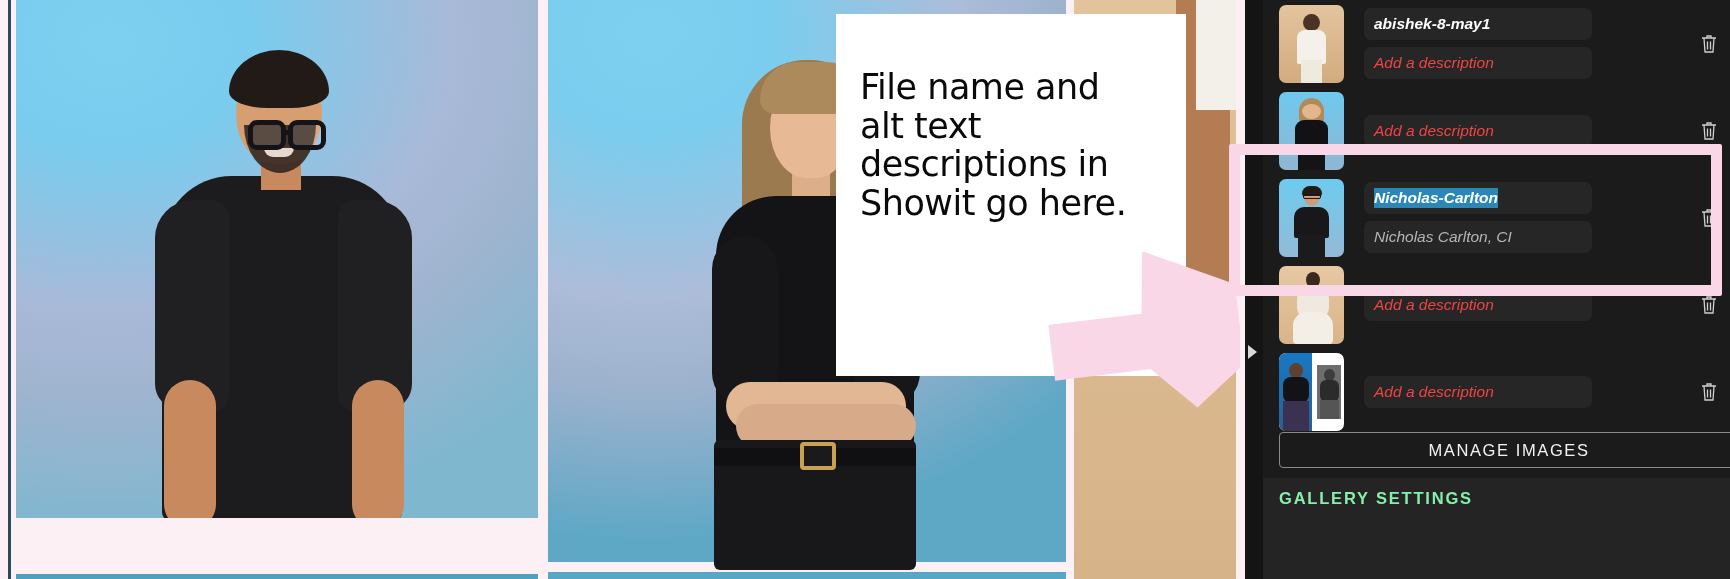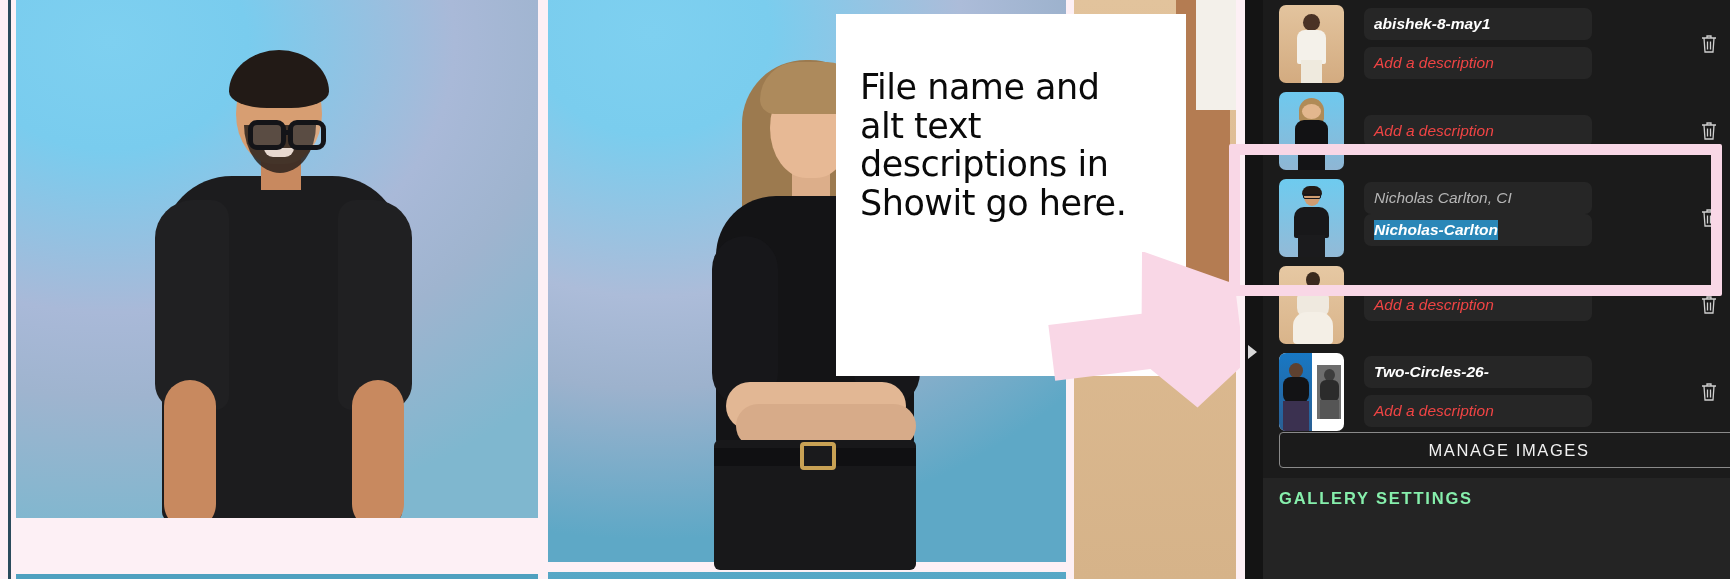--- a/index.html
+++ b/index.html
@@ -253,25 +253,25 @@
       <div class="row">
         <div class="thumb">
           <div class="tbg" style="background:linear-gradient(180deg,#6ecbef,#93bad7)"></div>
           <div class="mini" style="left:25px;top:9px;width:16px;height:18px;border-radius:50%;background:#d09c71"></div>
           <div class="mini" style="left:23px;top:7px;width:20px;height:10px;border-radius:10px 10px 3px 3px;background:#221a16"></div>
           <div class="mini" style="left:24px;top:15px;width:18px;height:5px;border:1px solid #15151a;border-radius:2px"></div>
           <div class="mini" style="left:15px;top:28px;width:35px;height:31px;border-radius:10px 10px 2px 2px;background:#18181a"></div>
           <div class="mini" style="left:19px;top:56px;width:27px;height:22px;background:#1b1b1d"></div>
         </div>
         <div class="fields">
+          <div class="field name selected-text">
+              <span>Nicholas-Carlton</span>
+            </div>
           <div class="field desc" style="color:#b5b5b5">
               <span>Nicholas Carlton, CI</span>
-            </div>
-          <div class="field name selected-text">
-              <span>Nicholas-Carlton</span>
             </div>
         </div>
         <svg class="trash" viewBox="0 0 18 20">
           <path d="M2 4h14M7 4V2h4v2M4 4l1 14h8l1-14M7.5 7.5v8M10.5 7.5v8" stroke="#d0d0d0" stroke-width="1.3" fill="none"></path>
         </svg>
       </div>
 
       <div class="row">
         <div class="thumb">
           <div class="tbg" style="background:linear-gradient(180deg,#e6c8a3,#d9b48a)"></div>
@@ -295,23 +295,20 @@
           <div class="mini" style="left:0;top:0;width:33px;height:78px;background:linear-gradient(180deg,#1878c4,#2a5f93)"></div>
           <div class="mini" style="left:10px;top:10px;width:14px;height:15px;border-radius:50%;background:#5e4130"></div>
           <div class="mini" style="left:4px;top:24px;width:26px;height:26px;border-radius:8px;background:#131315"></div>
           <div class="mini" style="left:4px;top:48px;width:26px;height:30px;background:#3b3150"></div>
           <div class="mini" style="left:38px;top:12px;width:24px;height:54px;background:#6d6d6d"></div>
           <div class="mini" style="left:45px;top:16px;width:11px;height:12px;border-radius:50%;background:#3d3d3d"></div>
           <div class="mini" style="left:41px;top:27px;width:19px;height:22px;border-radius:6px;background:#2b2b2b"></div>
           <div class="mini" style="left:41px;top:47px;width:19px;height:19px;background:#555"></div>
         </div>
         <div class="fields">
-          <div class="field name">
-              <span>Two-Circles-26-</span>
-            </div>
           <div class="field desc">
               <span>Add a description</span>
             </div>
         </div>
         <svg class="trash" viewBox="0 0 18 20">
           <path d="M2 4h14M7 4V2h4v2M4 4l1 14h8l1-14M7.5 7.5v8M10.5 7.5v8" stroke="#d0d0d0" stroke-width="1.3" fill="none"></path>
         </svg>
       </div>
 
     </div>

